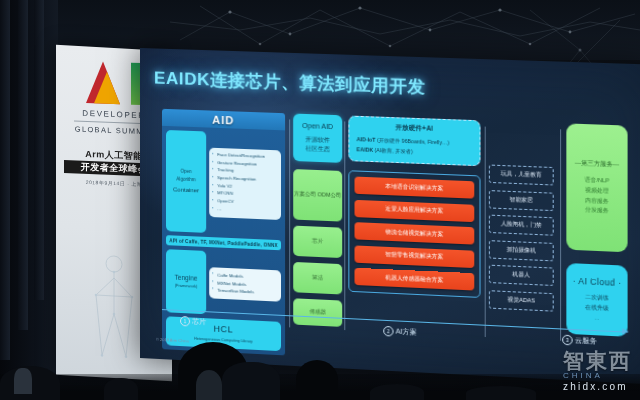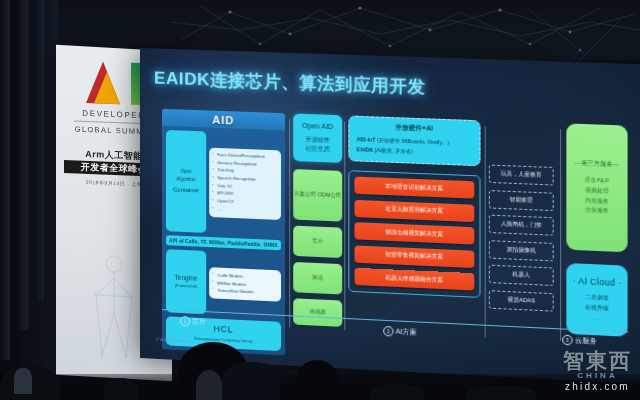--- a/index.html
+++ b/index.html
@@ -148,26 +148,26 @@
   .steps{position:absolute;top:266px;color:#cfe4f5;font-size:7px;}
   .step-num{display:inline-block;border:1px solid #cfe4f5;border-radius:50%;
     width:8px;height:8px;line-height:8px;text-align:center;font-size:5.2px;
     margin-right:2px;}
   .copy{position:absolute;left:16px;top:288px;font-size:4px;color:#7e99b4;}
   
   .aud{position:absolute;background:#05070a;border-radius:50% 50% 0 0;}
   .audbar{position:absolute;left:0;bottom:0;width:640px;height:26px;
     background:linear-gradient(180deg,rgba(5,7,10,.35),#05070a 70%);}
   
-  .wm{position:absolute;right:8px;bottom:8px;text-align:center;
+  .wm{position:absolute;right:8px;bottom:8px;text-align:left;
     color:rgba(230,240,250,.85);pointer-events:none;}
   .wm-cn{font-size:21px;font-weight:bold;letter-spacing:2px;
     color:rgba(225,238,250,.55);text-shadow:0 1px 2px rgba(0,0,0,.5);}
   .wm-sub{font-size:8px;letter-spacing:3px;color:rgba(140,185,230,.75);
-    margin-top:-4px;font-weight:bold;}
+    margin-top:-4px;}
   .wm-url{font-size:10px;letter-spacing:2.2px;color:rgba(235,245,255,.92);
     margin-top:1px;}
 </style>
 </head>
 <body>
 
 <div class="stage">
 
   <div class="ceiling"></div>
   <div class="curtain-l"></div>

